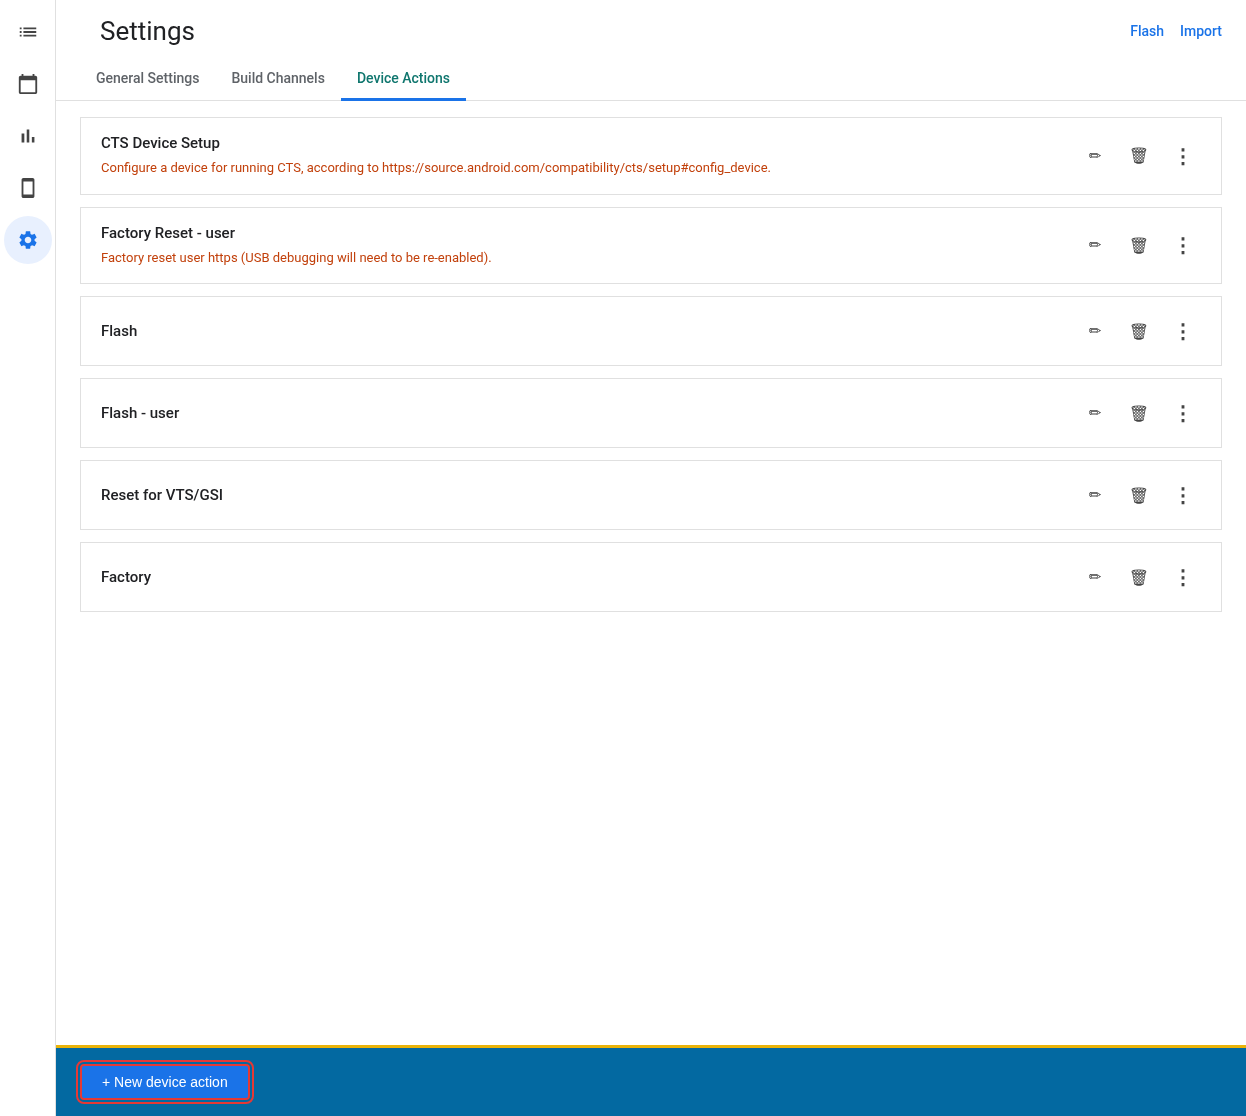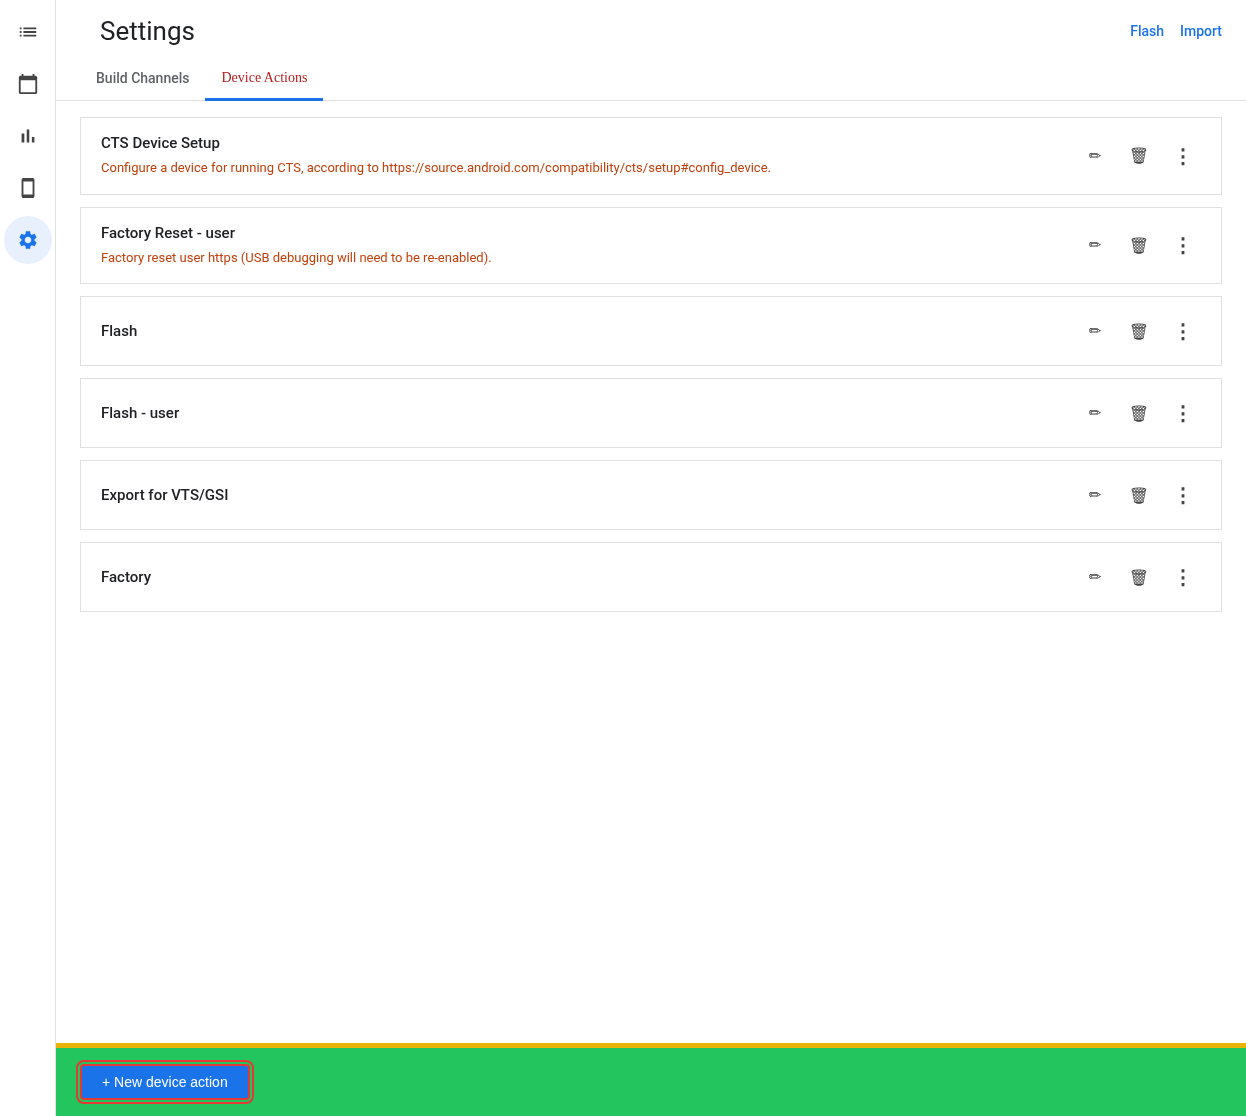--- a/index.html
+++ b/index.html
@@ -73,23 +73,22 @@
       padding: 12px 16px;
       font-size: 14px;
       color: #5f6368;
       cursor: pointer;
       border-bottom: 3px solid transparent;
       margin-bottom: -1px;
       font-weight: 500;
       white-space: nowrap;
     }
     .tab.active {
-      color: #b91c1c;
+      color: #0f766e;
       border-bottom-color: #1a73e8;
-      font-family: Liberation Serif, serif;
     }
 
     
     .content {
       flex: 1;
       overflow-y: auto;
       padding: 16px 24px;
     }
 
     
@@ -133,22 +132,22 @@
       cursor: pointer;
       color: #444;
       font-size: 16px;
       border: none;
       background: none;
     }
 
     
     .footer {
       padding: 16px 24px;
-      border-top: 5px solid #eab308;
-      background: #22c55e;
+      border-top: 3px solid #eab308;
+      background: #0369a1;
     }
     .new-action-btn {
       padding: 8px 20px;
       background: #1a73e8;
       color: #fff;
       border: 2px solid #e53935;
       border-radius: 4px;
       font-size: 14px;
       font-weight: 500;
       cursor: pointer;
@@ -199,20 +198,21 @@
 
   <div class="header">
     <h1 class="header-title">Settings</h1>
     <div class="header-actions">
       <a class="header-link">Flash</a>
       <a class="header-link">Import</a>
     </div>
   </div>
 
   <div class="tabs">
+    <div class="tab">General Settings</div>
     <div class="tab">Build Channels</div>
     <div class="tab active">Device Actions</div>
   </div>
 
   <div class="content">
 
     <div class="action-card">
       <div class="action-card-header">
         <div>
           <div class="action-card-title">CTS Device Setup</div>
@@ -287,21 +287,21 @@
           <button class="icon-btn" title="More">
             <span class="more-icon"></span>
           </button>
         </div>
       </div>
     </div>
 
     <div class="action-card">
       <div class="action-card-header">
         <div>
-          <div class="action-card-title">Export for VTS/GSI</div>
+          <div class="action-card-title">Reset for VTS/GSI</div>
         </div>
         <div class="action-card-controls">
           <button class="icon-btn" title="Edit">
             <span class="pencil-icon"></span>
           </button>
           <button class="icon-btn" title="Delete">
             <span class="trash-icon"></span>
           </button>
           <button class="icon-btn" title="More">
             <span class="more-icon"></span>

